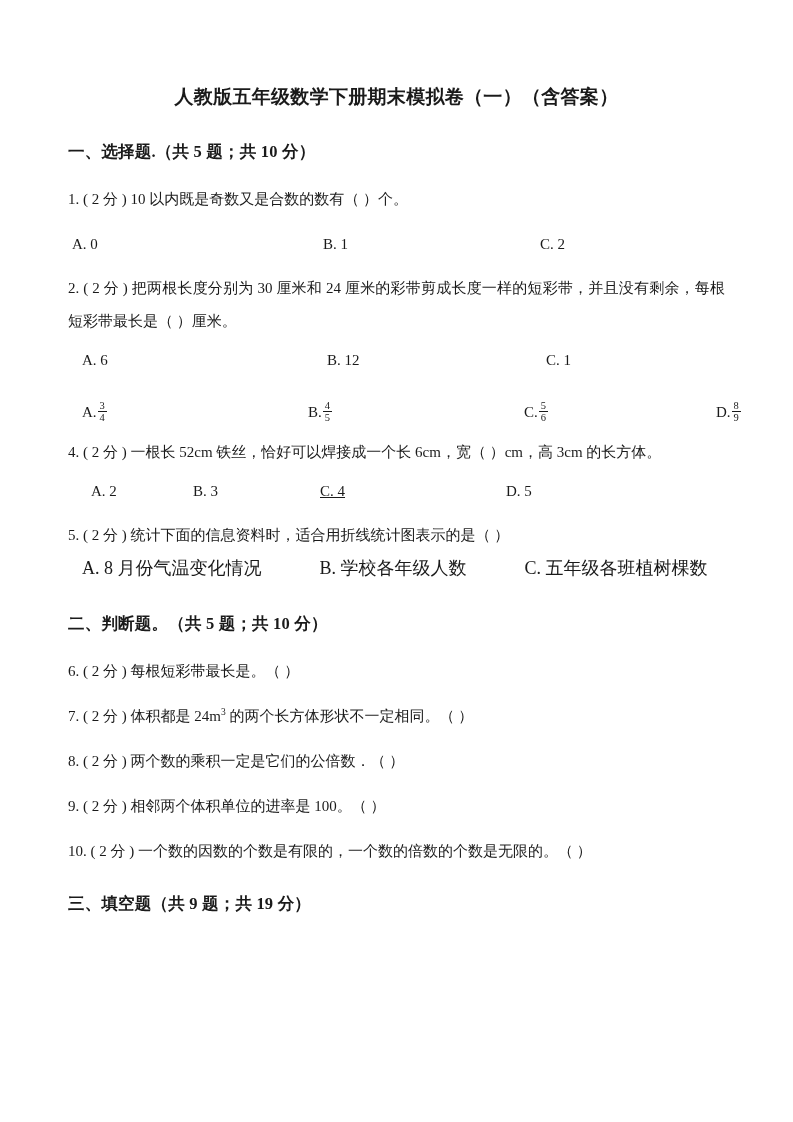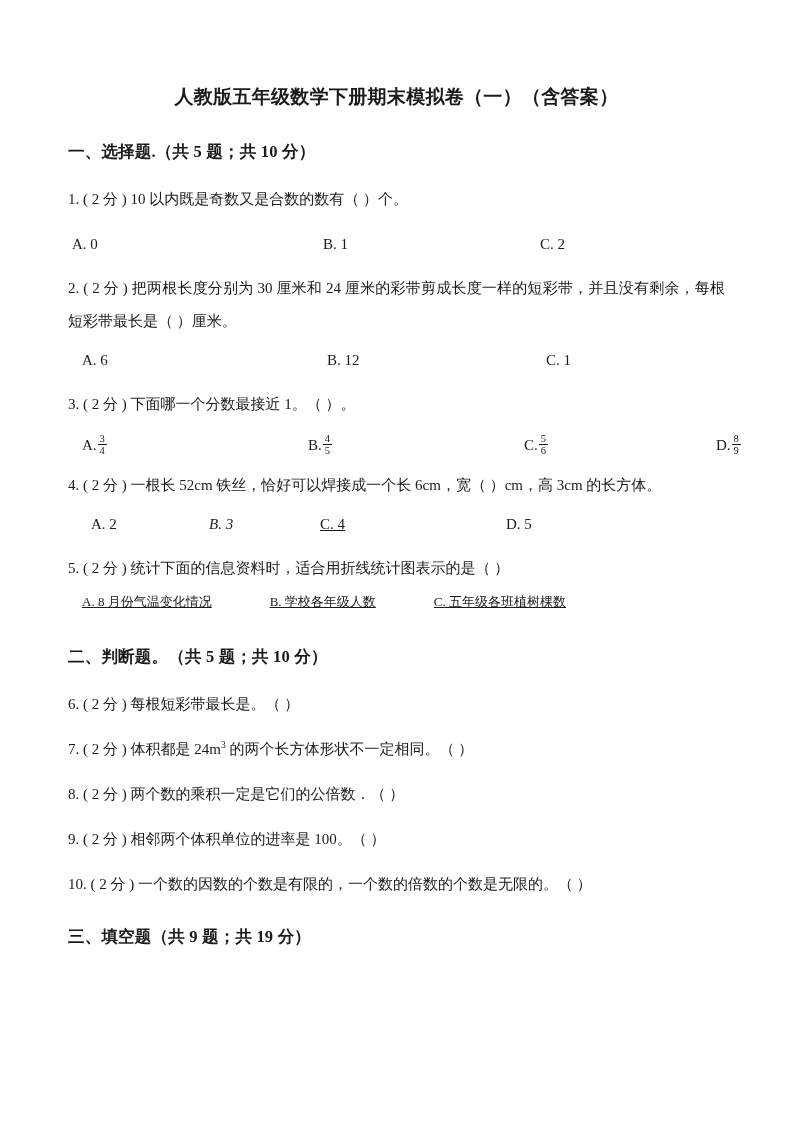--- a/index.html
+++ b/index.html
@@ -69,24 +69,23 @@
     padding-left: 14px;
     white-space: nowrap;
   }
   .options.tall { height: 36px; line-height: 36px; }
   .opt {
     position: absolute;
     top: 0;
     white-space: nowrap;
   }
   .options-flow {
-    font-size: 13px;
+    font-size: 18px;
     line-height: 33px;
     padding-left: 14px;
-    text-decoration: underline;
   }
   .opt-inline { white-space: nowrap; }
 
   
   .frac {
     display: inline-block;
     vertical-align: -0.42em;
     text-align: center;
     font-size: 10.5px;
     line-height: 1.06;
@@ -133,25 +132,20 @@
   </div>
   <div class="q-spacer-sm"></div>
   <div class="options">
     <span class="opt" style="left:14px;">A. 6</span>
     <span class="opt" style="left:259px;">B. 12</span>
     <span class="opt" style="left:478px;">C. 1</span>
   </div>
 
   <div class="q-spacer-md"></div>
 
-  <div class="q-stem">
-    <span class="q-num">3.</span>
-    <span class="q-mark">( 2 分 )</span>
-    <span>下面哪一个分数最接近 1。（    ）。</span>
-  </div>
   <div class="q-spacer-sm"></div>
   <div class="options tall">
     <span class="opt" style="left:14px;">
       <span>A.</span><span class="frac"><span class="num">3</span><span class="den">4</span></span>
     </span>
     <span class="opt" style="left:240px;">
       <span>B.</span><span class="frac"><span class="num">4</span><span class="den">5</span></span>
     </span>
     <span class="opt" style="left:456px;">
       <span>C.</span><span class="frac"><span class="num">5</span><span class="den">6</span></span>
@@ -164,21 +158,21 @@
   <div class="q-spacer-sm"></div>
 
   <div class="q-stem">
     <span class="q-num">4.</span>
     <span class="q-mark">( 2 分 )</span>
     <span>一根长 52cm 铁丝，恰好可以焊接成一个长 6cm，宽（    ）cm，高 3cm 的长方体。</span>
   </div>
   <div class="q-spacer-sm"></div>
   <div class="options">
     <span class="opt" style="left:23px;">A. 2</span>
-    <span class="opt" style="left:141px;font-style:italic;">B. 3</span>
+    <span class="opt" style="left:125px;">B. 3</span>
     <span class="opt" style="left:252px;text-decoration:underline;">C. 4</span>
     <span class="opt" style="left:438px;">D. 5</span>
   </div>
 
   <div class="q-spacer-md"></div>
 
   <div class="q-stem">
     <span class="q-num">5.</span>
     <span class="q-mark">( 2 分 )</span>
     <span>统计下面的信息资料时，适合用折线统计图表示的是（    ）</span>

